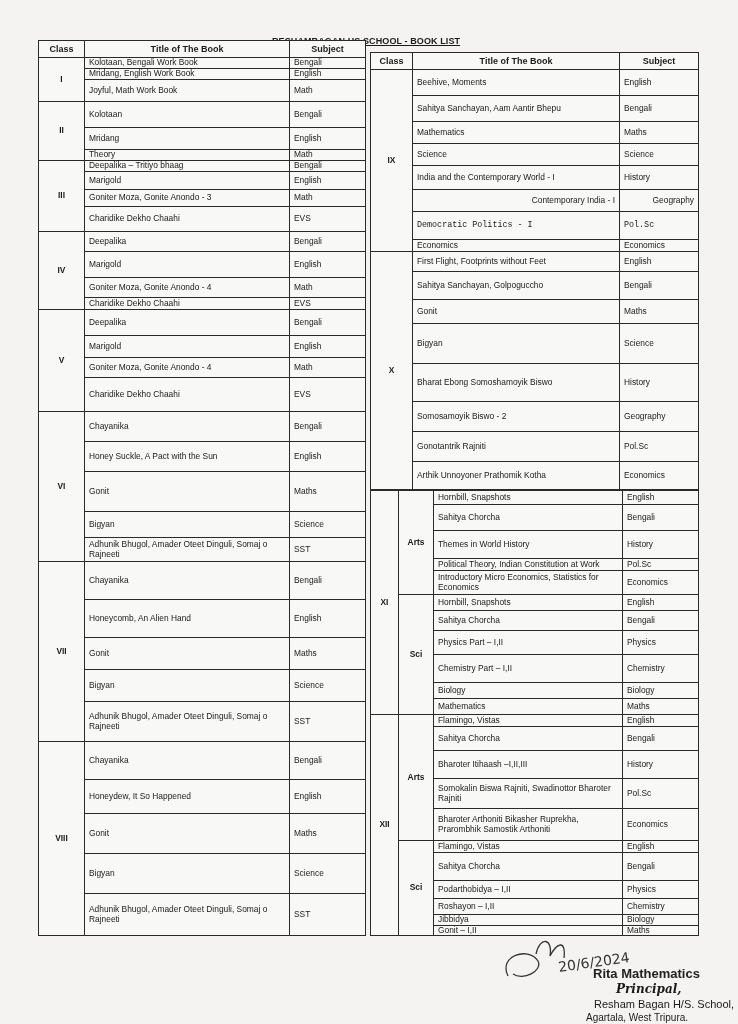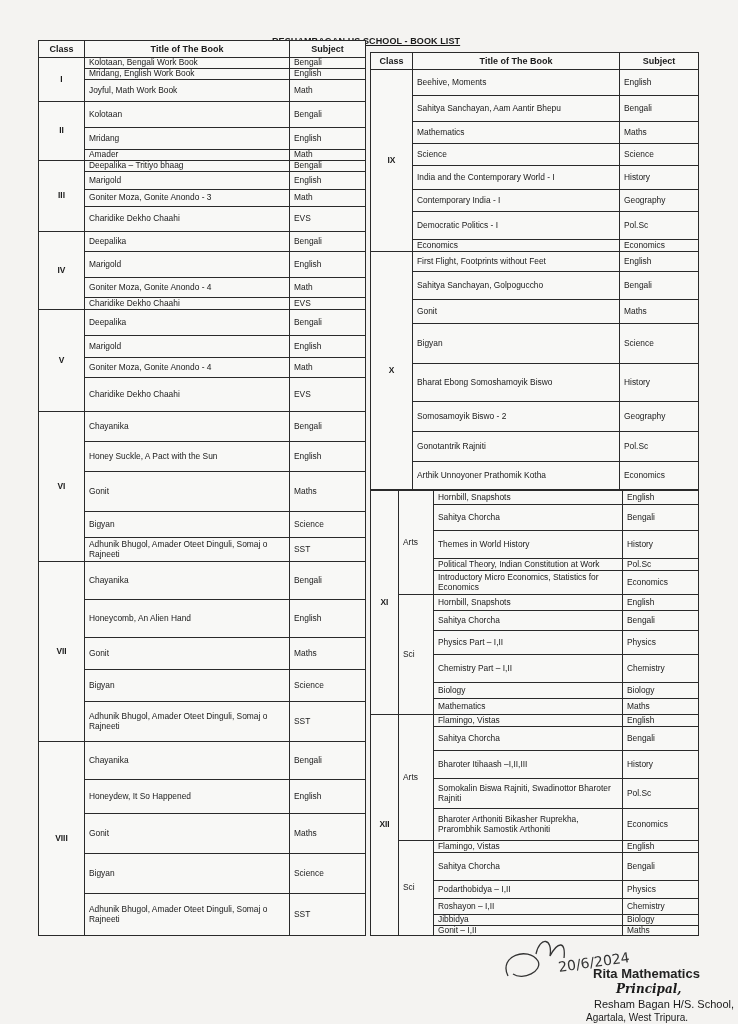--- a/index.html
+++ b/index.html
@@ -12,21 +12,21 @@
   }
   .page-title {
     position: absolute; left: 272px; top: 36px;
     font-size: 9px; font-weight: bold; text-decoration: underline;
     letter-spacing: 0.1px;
   }
   table { border-collapse: collapse; position: absolute; font-size: 8.4px; table-layout: fixed; background: #f8f8f6; }
   td, th { border: 1px solid #2a2a2a; padding: 0 4px; vertical-align: middle; line-height: 1.15; }
   th { font-weight: bold; font-size: 9px; text-align: center; height: 16px; }
   td.cls { text-align: center; font-weight: bold; }
-  td.stream { text-align: left; font-weight: normal; }
+  td.stream { text-align: center; font-weight: bold; }
   #left-table { left: 38px; top: 40px; width: 327px; }
   #right-table { left: 370px; top: 52px; width: 328px; }
   #xi-table { left: 370px; top: 490px; width: 328px; }
   .sig {
     position: absolute; left: 498px; top: 926px; width: 240px; height: 98px;
   }
   .sig-scribble { position: absolute; left: 0; top: 0; }
   .sig-name { position: absolute; left: 95px; top: 40px; font-weight: bold; font-size: 13px; color: #222; }
   .sig-role { position: absolute; left: 118px; top: 56px; font-family: "DejaVu Serif", serif; font-style: italic; font-weight: bold; font-size: 12px; }
   .sig-school { position: absolute; left: 96px; top: 72px; font-size: 11px; }
@@ -67,21 +67,21 @@
       <tr style="height: 26px;">
         <td class="cls" rowspan="3">II</td>
         <td>Kolotaan</td>
         <td>Bengali</td>
       </tr>
       <tr style="height: 22px;">
         <td>Mridang</td>
         <td>English</td>
       </tr>
       <tr style="height: 11px;">
-        <td>Amader</td>
+        <td>Theory</td>
         <td>Math</td>
       </tr>
       <tr style="height: 11px;">
         <td class="cls" rowspan="4">III</td>
         <td>Deepalika – Tritiyo bhaag</td>
         <td>Bengali</td>
       </tr>
       <tr style="height: 18px;">
         <td>Marigold</td>
         <td>English</td>
@@ -222,25 +222,25 @@
         <td>Maths</td>
       </tr>
       <tr style="height: 22px;">
         <td>Science</td>
         <td>Science</td>
       </tr>
       <tr style="height: 24px; margin-top: 17px;">
         <td>India and the Contemporary World - I</td>
         <td>History</td>
       </tr>
-      <tr style="height: 22px;">
+      <tr style="height: 22px; text-align: right;">
         <td>Contemporary India - I</td>
         <td>Geography</td>
       </tr>
-      <tr style="height: 28px;">
+      <tr style="height: 28px; font-family: Liberation Mono, monospace;">
         <td>Democratic Politics - I</td>
         <td>Pol.Sc</td>
       </tr>
       <tr style="height: 12px;">
         <td>Economics</td>
         <td>Economics</td>
       </tr>
       <tr style="height: 20px;">
         <td class="cls" rowspan="8">X</td>
         <td>First Flight, Footprints without Feet</td>

